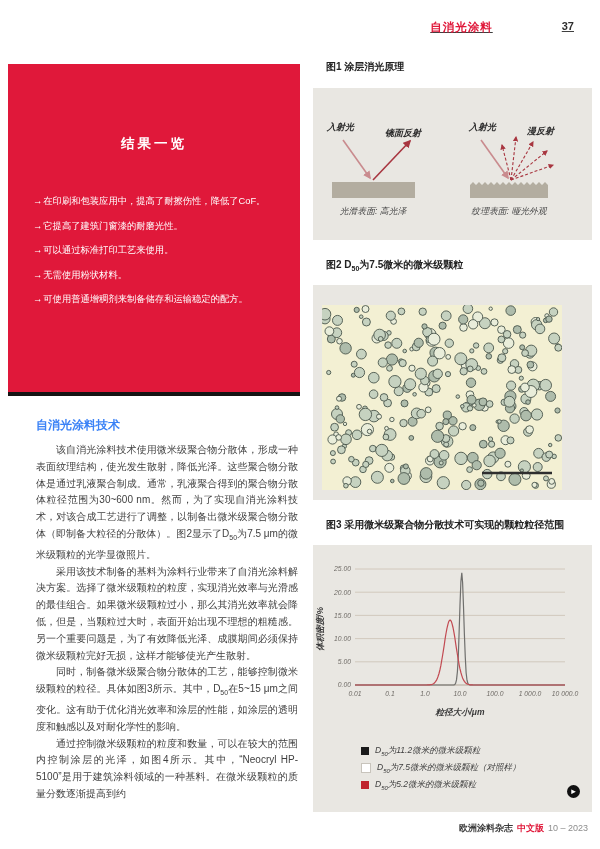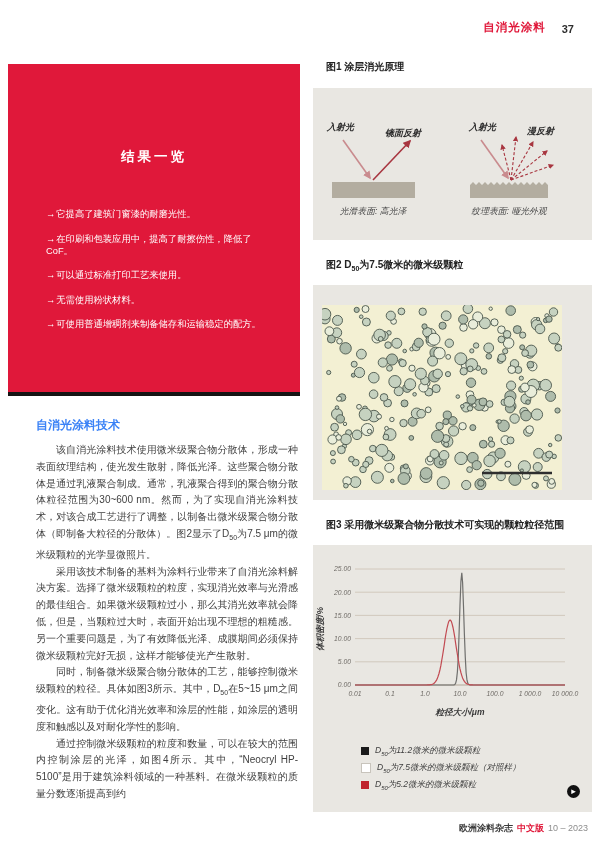--- a/index.html
+++ b/index.html
@@ -1,24 +1,24 @@
 <!DOCTYPE html>
 <html><head>
 <meta charset="utf-8">
 <style>
   html,body{margin:0;padding:0;background:#ffffff;}
   .page{position:relative;width:600px;height:849px;background:#ffffff;overflow:hidden;
         font-family:"Liberation Sans","DejaVu Sans",sans-serif;color:#3f3f3f;}
   
-  .header{position:absolute;top:20px;right:26px;display:flex;gap:16px;align-items:flex-end;}
+  .header{position:absolute;top:20px;right:26px;display:flex;gap:28px;align-items:flex-start;text-decoration:underline;}
   .header .topic{color:#e0183a;font-weight:bold;font-size:11.5px;letter-spacing:1px;}
-  .header .pageno{color:#2e2e2e;font-weight:bold;font-size:11px;}
+  .header .pageno{color:#2e2e2e;font-weight:bold;font-size:11px;margin-left:41px;}
   
   .resultbox{position:absolute;left:8px;top:64px;width:292px;height:332px;background:#e0183a;
-             border-bottom:4px solid #141414;color:#fff;padding:16px;box-sizing:border-box;}
+             border-bottom:4px solid #141414;color:#fff;padding:3px;box-sizing:border-box;}
   .resultbox .rtitle{margin-top:68px;text-align:center;font-weight:bold;font-size:13.5px;letter-spacing:3px;}
   .rbullets{margin:42px 18px 0 22px;}
   .rbullet{font-size:9.3px;line-height:1.3;margin-bottom:12.5px;color:#fff;}
   .rbullet .arrow{margin-right:1px;}
   
   .sect-title{position:absolute;left:36px;top:417px;color:#3b82f6;font-weight:bold;font-size:12px;}
   .article{position:absolute;left:36px;top:442px;width:262px;height:372px;overflow:hidden;}
   .article p{margin:0;font-size:10px;line-height:16.8px;text-align:justify;text-indent:2em;color:#3f3f3f;}
   sub{font-size:70%;}
   
@@ -53,22 +53,22 @@
 <div class="page">
 
   <div class="header">
     <span class="topic">自消光涂料</span>
     <span class="pageno">37</span>
   </div>
 
   <div class="resultbox">
     <div class="rtitle">结果一览</div>
     <div class="rbullets" id="rbullets">
+        <div class="rbullet"><span class="arrow">→</span>在印刷和包装应用中，提高了耐擦伤性，降低了CoF。</div>
         <div class="rbullet"><span class="arrow">→</span>它提高了建筑门窗漆的耐磨光性。</div>
-        <div class="rbullet"><span class="arrow">→</span>在印刷和包装应用中，提高了耐擦伤性，降低了CoF。</div>
         <div class="rbullet"><span class="arrow">→</span>可以通过标准打印工艺来使用。</div>
         <div class="rbullet"><span class="arrow">→</span>无需使用粉状材料。</div>
         <div class="rbullet"><span class="arrow">→</span>可使用普通增稠剂来制备储存和运输稳定的配方。</div>
       </div>
   </div>
 
   <div class="sect-title">自消光涂料技术</div>
   <div class="article" id="article-body">
       <p>该自消光涂料技术使用微米级聚合物分散体，形成一种表面纹理结构，使光发生散射，降低光泽。这些聚合物分散体是通过乳液聚合制成。通常，乳液聚合得到的聚合物分散体粒径范围为30~600 nm。然而，为了实现自消光涂料技术，对该合成工艺进行了调整，以制备出微米级聚合物分散体（即制备大粒径的分散体）。图2显示了D<sub>50</sub>为7.5 μm的微米级颗粒的光学显微照片。</p>
       <p>采用该技术制备的基料为涂料行业带来了自消光涂料解决方案。选择了微米级颗粒的粒度，实现消光效率与光滑感的最佳组合。如果微米级颗粒过小，那么其消光效率就会降低，但是，当颗粒过大时，表面开始出现不理想的粗糙感。另一个重要问题是，为了有效降低光泽、成膜期间必须保持微米级颗粒完好无损，这样才能够使光产生散射。</p>

